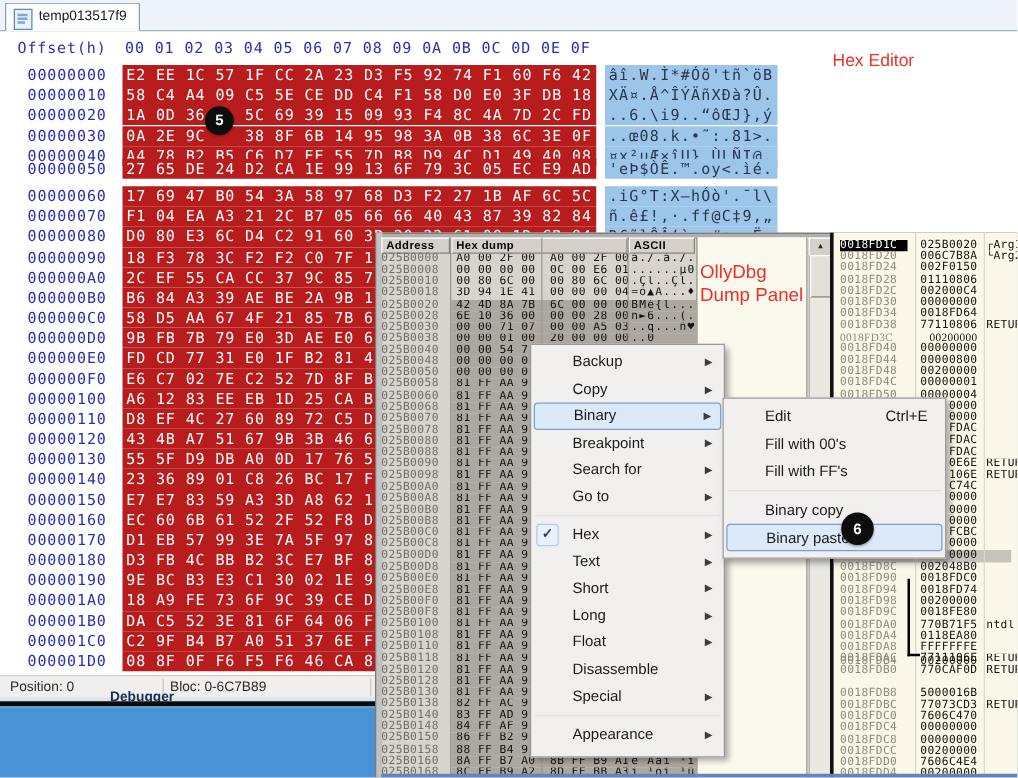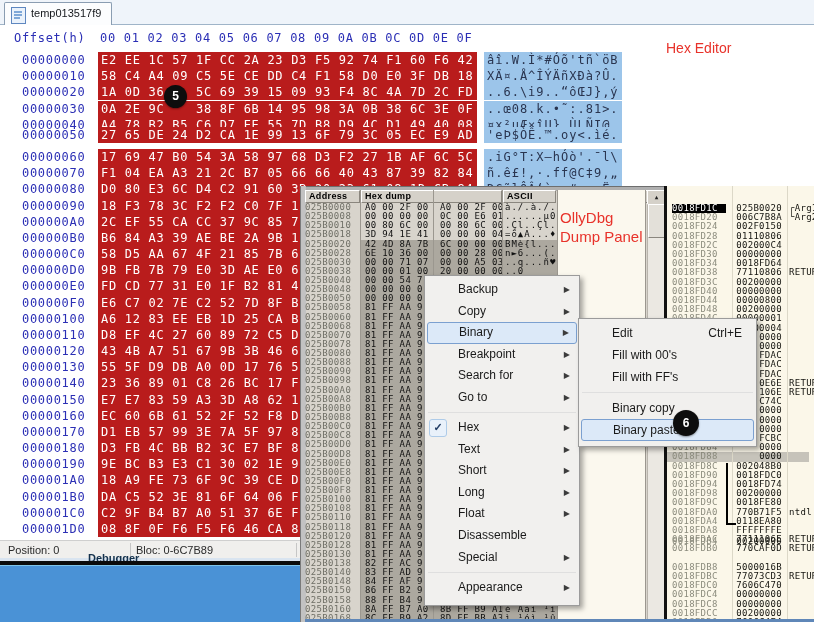--- a/index.html
+++ b/index.html
@@ -52,21 +52,21 @@
   .vline{position:absolute;top:4px;height:432px;width:1px;background:#9B978F;}
   #creamcol{left:258px;top:4px;width:88px;height:432px;background:#FBF8EE;}
   #dscroll{left:347px;top:4px;width:17px;height:432px;background:#EBE8E2;border-left:1px solid #B8B4AC;}
   #dscroll-up{left:347px;top:4px;width:17px;height:13px;background:#D5D1C9;border:1px solid;
               border-color:#FFF #8A867E #8A867E #FFF;font-size:6px;text-align:center;line-height:12px;color:#222;}
   #dscroll-thumb{left:348px;top:18px;width:15px;height:32px;background:#E3E0D9;border:1px solid;
                  border-color:#FFF #8A867E #8A867E #FFF;}
   #stackdiv{left:364px;top:0;width:3px;height:436px;background:#111;}
   #stackpanel{left:367px;top:0;width:147px;height:436px;background:#FBF7E9;}
   #stack-rows{left:367px;top:0;width:147px;height:436px;}
-  .strow{position:absolute;left:0;width:142px;height:9.2px;line-height:9.3px;font-size:9px;letter-spacing:.3px;margin-top:12px;}
+  .strow{position:absolute;left:0;width:142px;height:9.2px;line-height:9.3px;font-size:9px;letter-spacing:.3px;}
   .staddr{position:absolute;left:5px;width:54px;color:#8C8C7E;}
   .stval{position:absolute;left:69px;width:46px;text-align:right;color:#14140F;}
   .stcom{position:absolute;left:122px;width:30px;color:#14140F;overflow:hidden;white-space:nowrap;}
   .strow.sel .staddr{background:#000;color:#FFF;}
   .strow.hl{background:#C6C3BA;}
   .stline{position:absolute;top:0;height:436px;width:1px;background:#DCD8C8;}
   #stbracket{left:426px;top:277px;width:8px;height:60px;border-left:2px solid #000;border-bottom:2px solid #000;}
   #ollybottom{left:5px;top:433px;width:509px;height:3px;background:#5F87B8;}
 
   
@@ -506,21 +506,21 @@
       </div>
       <div class="strow" style="top: 61.2px;">
         <span class="staddr">0018FD34</span>
         <span class="stval">0018FD64</span>
       </div>
       <div class="strow" style="top: 70.4px;">
         <span class="staddr">0018FD38</span>
         <span class="stval">77110806</span>
         <span class="stcom">RETUR</span>
       </div>
-      <div class="strow" style="top: 79.6px;">
+      <div class="strow" style="top: 79.6px; font-family: Liberation Serif, serif;">
         <span class="staddr">0018FD3C</span>
         <span class="stval">00200000</span>
       </div>
       <div class="strow" style="top: 88.8px;">
         <span class="staddr">0018FD40</span>
         <span class="stval">00000000</span>
       </div>
       <div class="strow" style="top: 98px;">
         <span class="staddr">0018FD44</span>
         <span class="stval">00000800</span>

